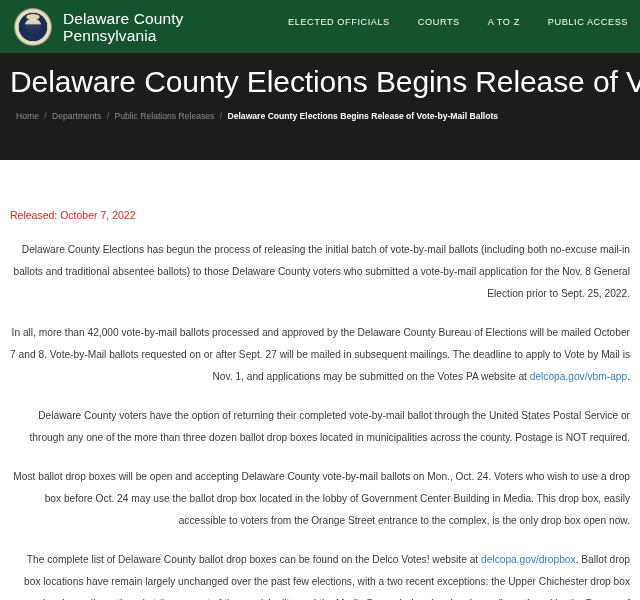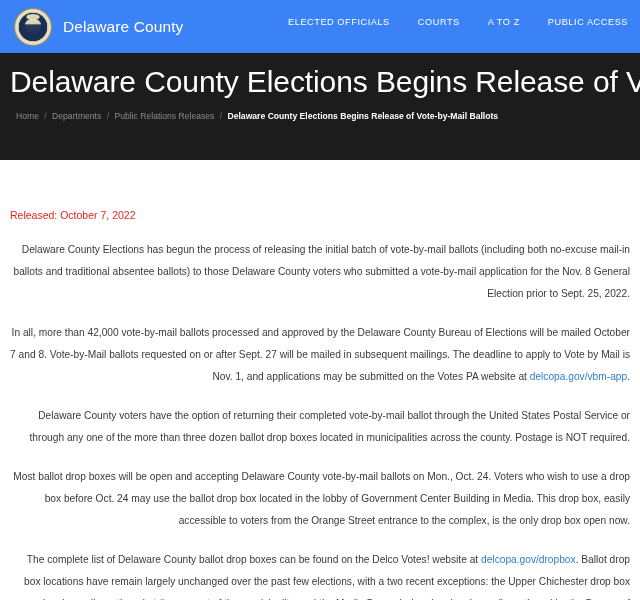--- a/index.html
+++ b/index.html
@@ -12,21 +12,21 @@
     overflow: hidden;
     background: #ffffff;
     font-family: "Liberation Sans", sans-serif;
     -webkit-font-smoothing: antialiased;
   }
 
   
   .topbar {
     position: relative;
     height: 53px;
-    background: #3b82f6;
+    background: #14532d;
     display: flex;
     align-items: center;
     overflow: hidden;
   }
   .brand {
     display: flex;
     align-items: center;
     margin-left: 14px;
   }
   .seal {
@@ -160,20 +160,21 @@
 </style>
 </head>
 <body>
 
 <div class="topbar">
 
   <div class="brand">
     <div class="seal"></div>
     <div class="brand-name">
       <span>Delaware County</span>
+      <span class="line2">Pennsylvania</span>
     </div>
   </div>
 
   <div class="topnav">
     <a href="#">ELECTED OFFICIALS</a>
     <a href="#">COURTS</a>
     <a href="#">A TO Z</a>
     <a href="#">PUBLIC ACCESS</a>
   </div>
 </div>

